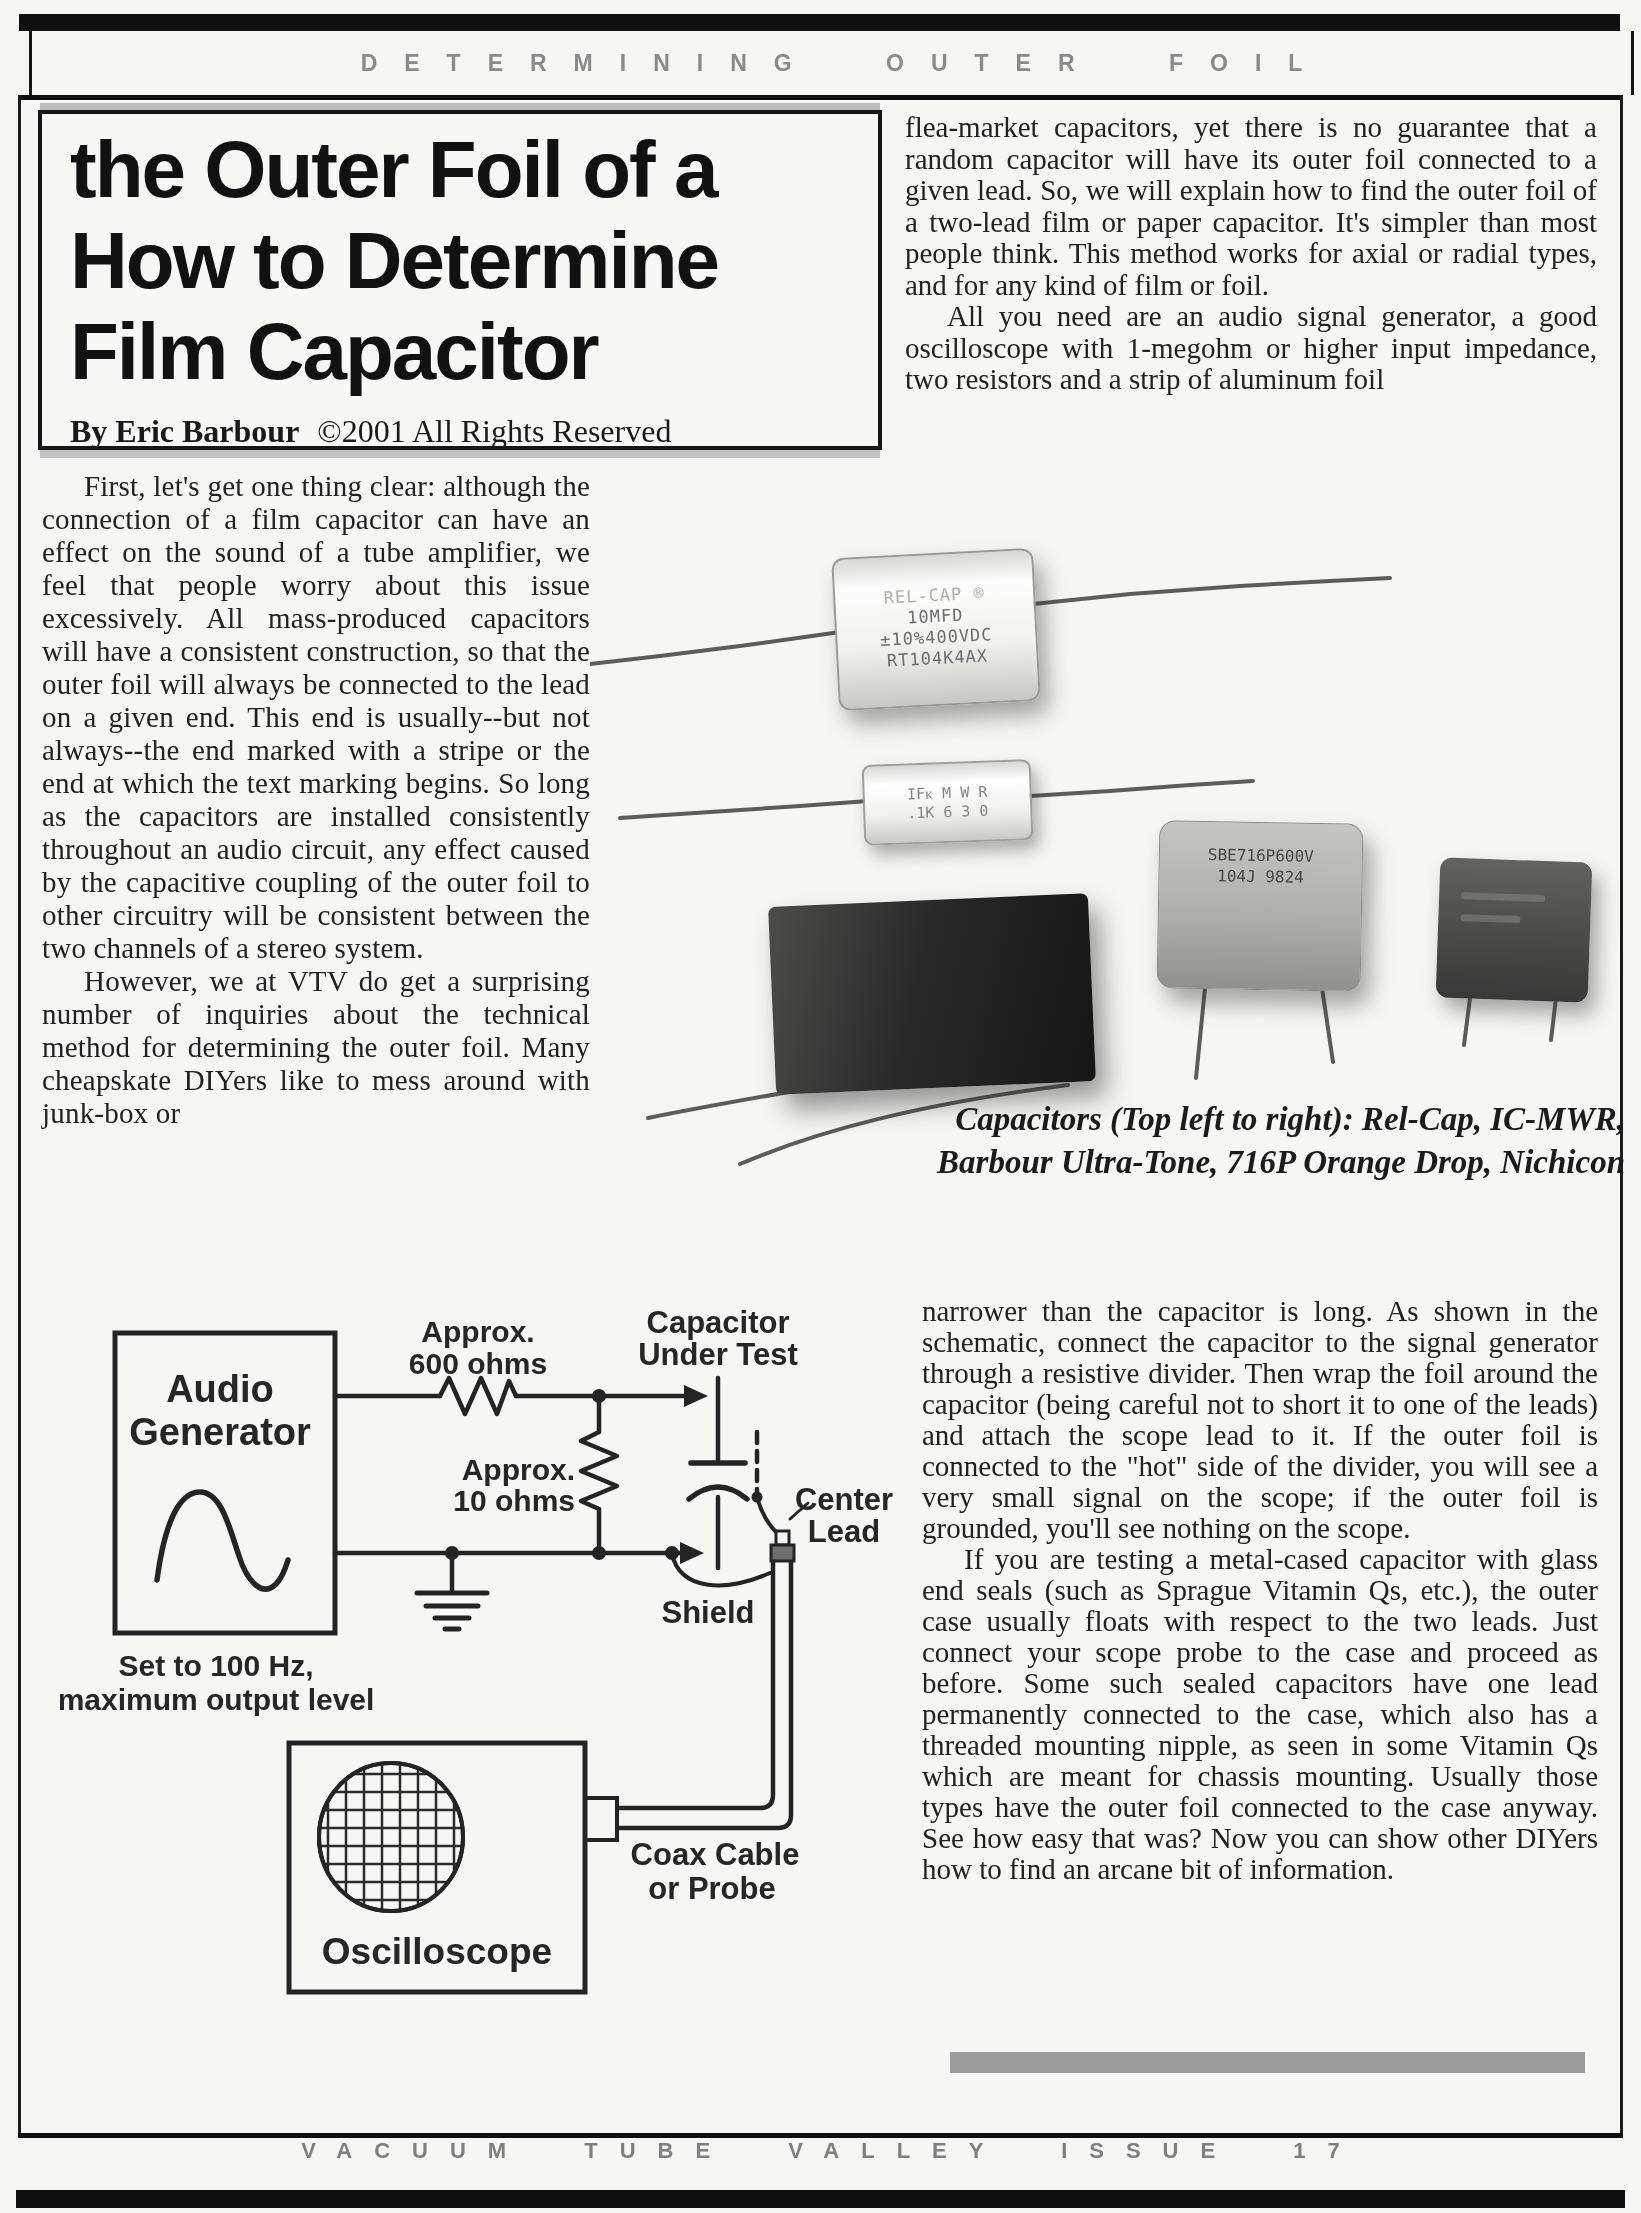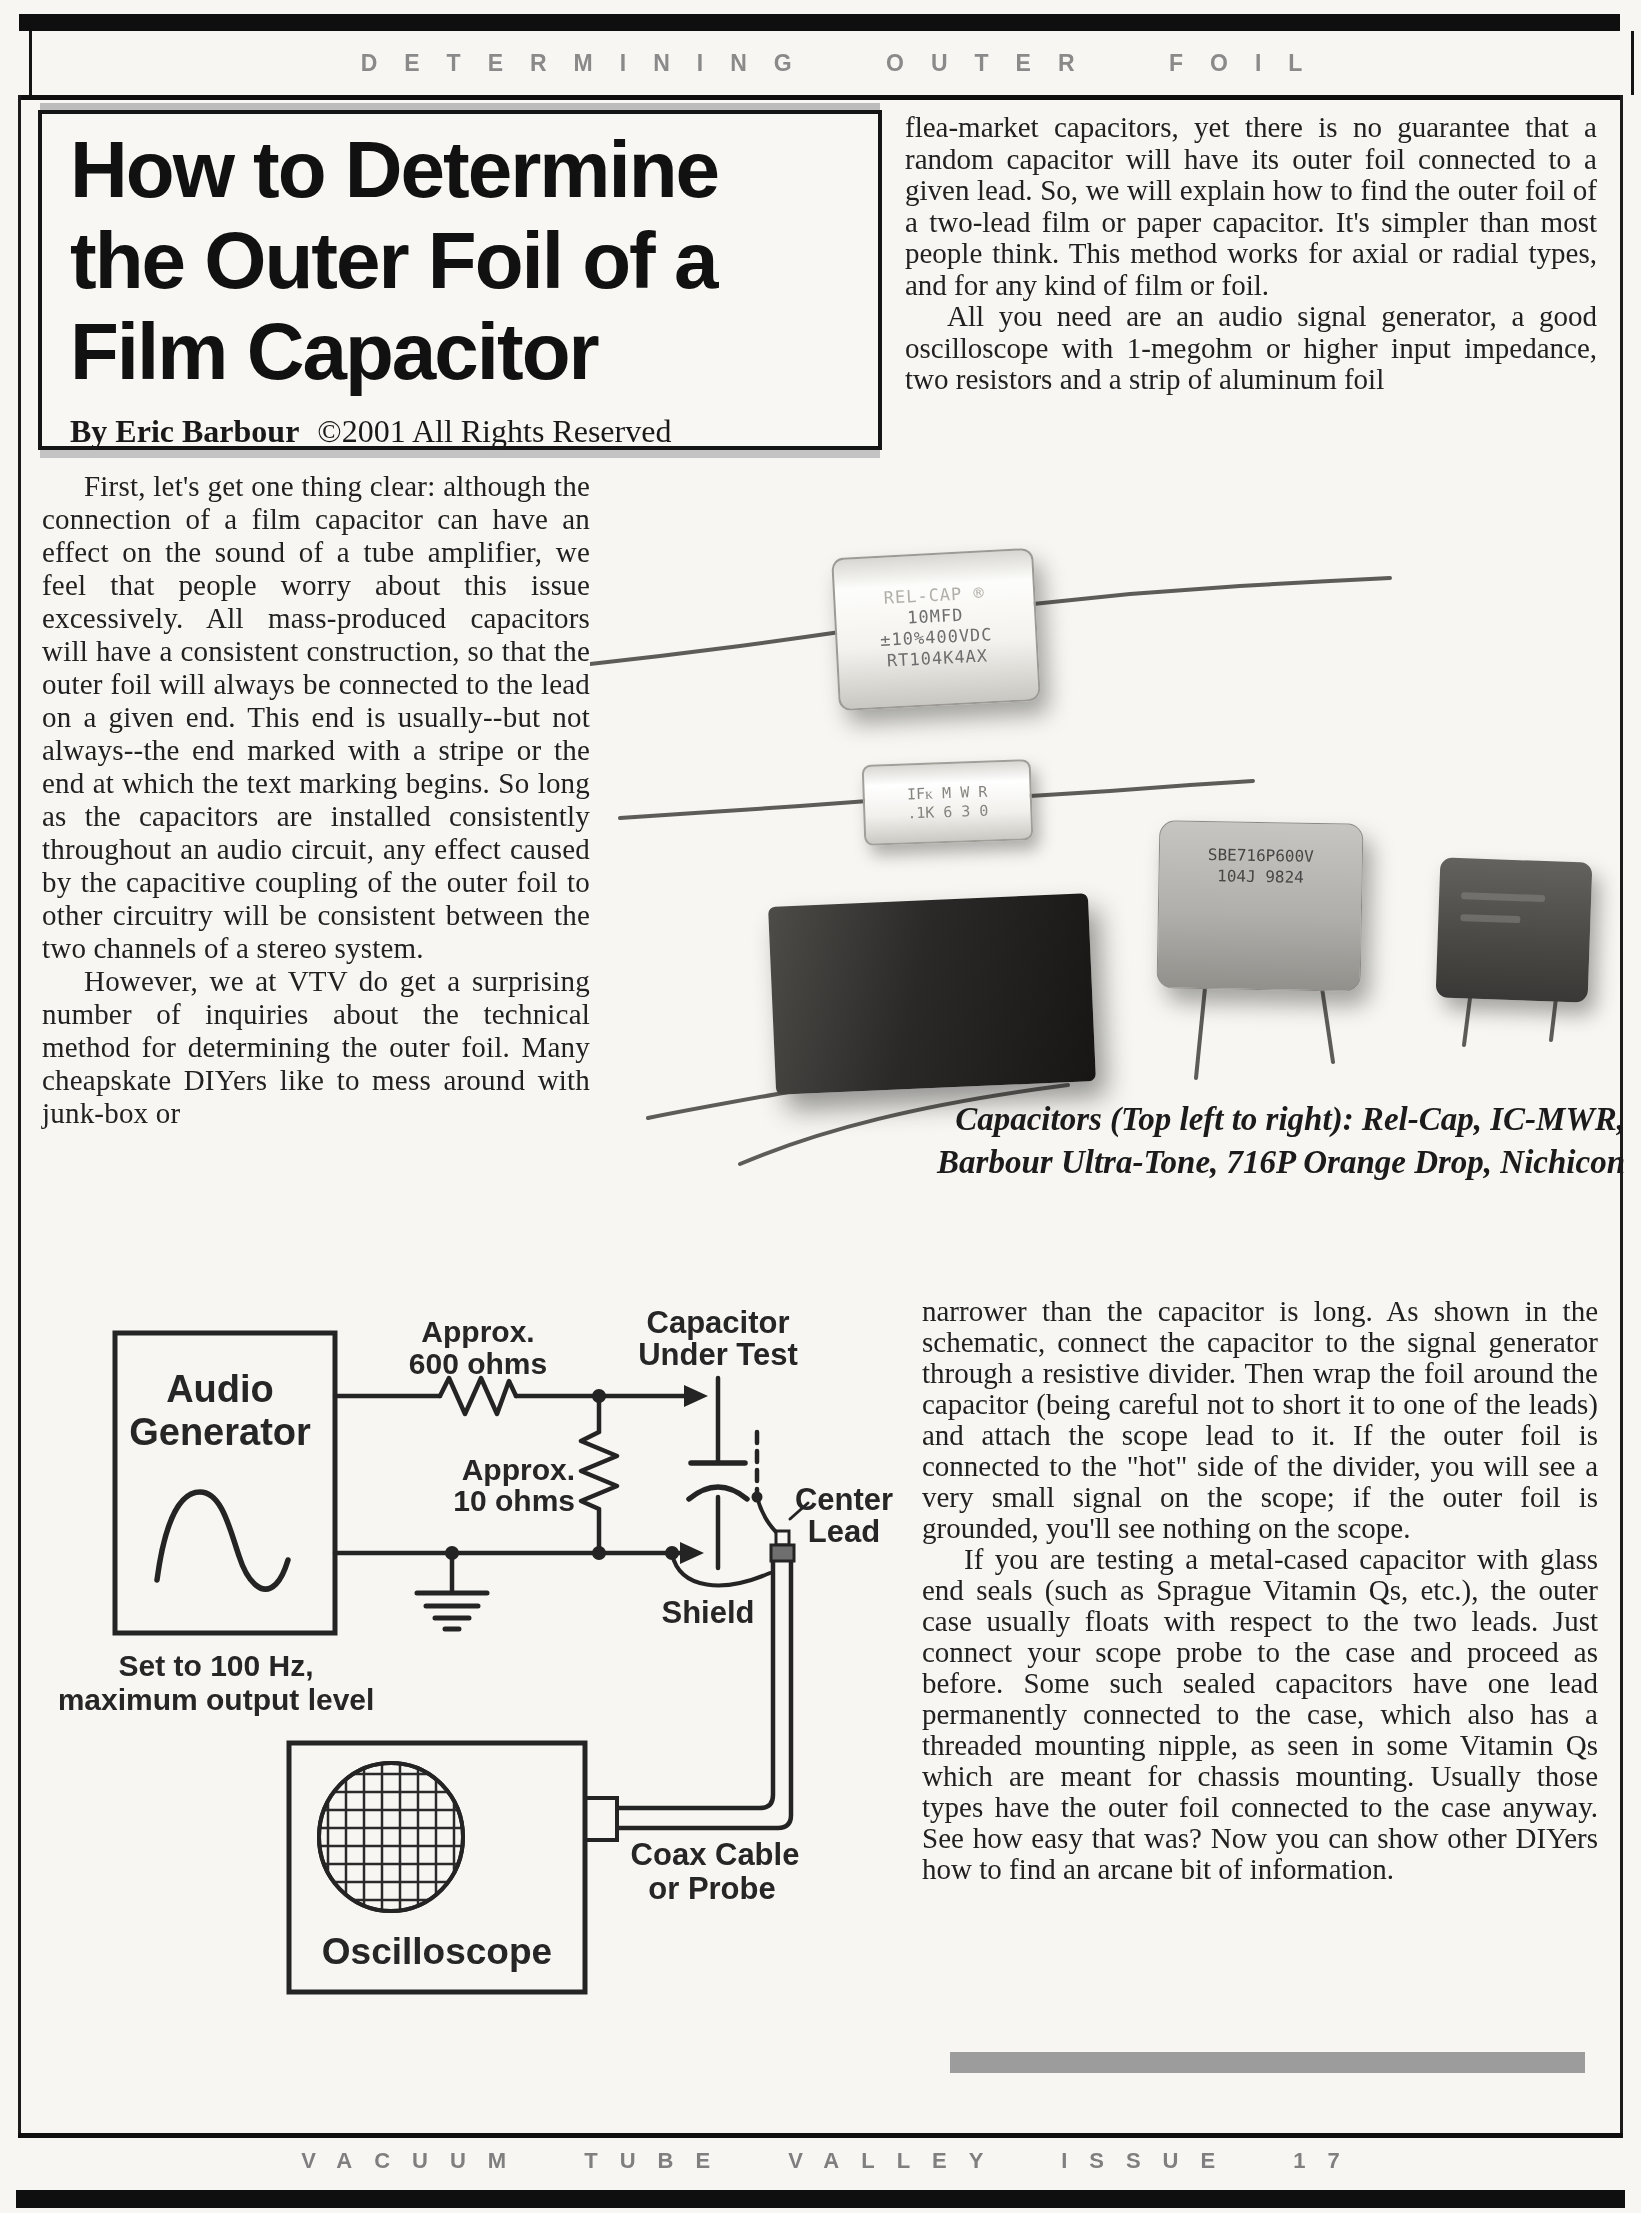--- a/index.html
+++ b/index.html
@@ -13,21 +13,21 @@
   .strapband{ position:absolute; left:18px;  top:31px;  width:1605px; height:64px;
               border-left:3px solid #141414; border-right:3px solid #141414;
               display:flex; align-items:center; justify-content:center; box-sizing:border-box;margin-left:11px; }
   .strap    { font-family:"Liberation Sans", sans-serif; font-weight:700; font-size:23px;
               color:#8a8a8a; letter-spacing:27px; word-spacing:34px; white-space:nowrap; padding-left:27px; }
   .headrule { position:absolute; left:18px;  top:95px;  width:1605px; height:5px;  background:#0f0f0f; }
   .frameL   { position:absolute; left:18px;  top:95px;  width:3px;    height:2043px; background:#1c1c1c; }
   .frameR   { position:absolute; left:1620px;top:95px;  width:3px;    height:2043px; background:#1c1c1c; }
   .botrule  { position:absolute; left:18px;  top:2133px;width:1605px; height:5px;  background:#0f0f0f; }
   .botband  { position:absolute; left:18px;  top:2138px;width:1605px; height:36px;
-              display:flex; align-items:flex-end; justify-content:center; }
+              display:flex; align-items:flex-start; justify-content:center; }
   .strap2   { font-family:"Liberation Sans", sans-serif; font-weight:700; font-size:22px;
               color:#7f7f7f; letter-spacing:22px; word-spacing:28px; white-space:nowrap; padding-left:22px; }
   .botbar   { position:absolute; left:16px;  top:2190px;width:1609px; height:18px; background:#0f0f0f; }
 
   
   .titlebox { position:absolute; left:38px; top:110px; width:844px; height:340px; box-sizing:border-box;
               background:#f8f7f3; border:4px solid #151515; padding:10px 0 0 28px;
               box-shadow:0 -9px 0 -2px #bcbcbc, 0 10px 0 -2px #c3c3c3; }
   .title    { font-family:"Liberation Sans", sans-serif; font-weight:900; font-size:80px;
               line-height:91px; letter-spacing:-2px; color:#111; }
@@ -96,22 +96,22 @@
   <div class="topbar"></div>
   <div class="strapband">
     <span class="strap">DETERMINING OUTER FOIL</span>
   </div>
   <div class="headrule"></div>
   <div class="frameL"></div>
   <div class="frameR"></div>
 
   <div class="titlebox">
     <div class="title">
+      <div>the Outer Foil of a</div>
       <div>How to Determine</div>
-      <div>the Outer Foil of a</div>
       <div>Film Capacitor</div>
     </div>
     <div class="byline">
       <span class="b">By Eric Barbour</span>
       <span class="r">©2001 All Rights Reserved</span>
     </div>
   </div>
 
   <div class="bodycol col-left">
     <p class="indent">First, let's get one thing clear: although the connection of a film capacitor can have an effect on the sound of a tube amplifier, we feel that people worry about this issue excessively. All mass-produced capacitors will have a consistent construction, so that the outer foil will always be connected to the lead on a given end. This end is usually--but not always--the end marked with a stripe or the end at which the text marking begins. So long as the capacitors are installed consistently throughout an audio circuit, any effect caused by the capacitive coupling of the outer foil to other circuitry will be consistent between the two channels of a stereo system.</p>

